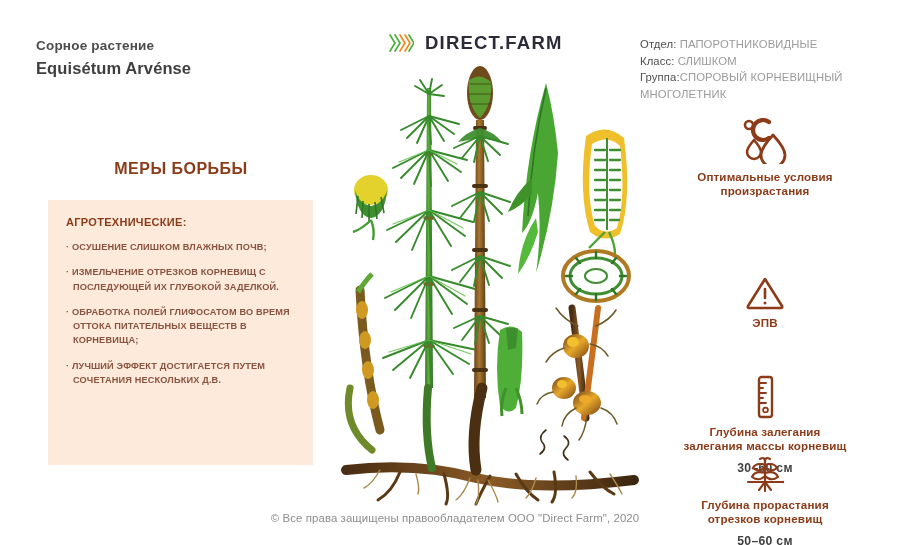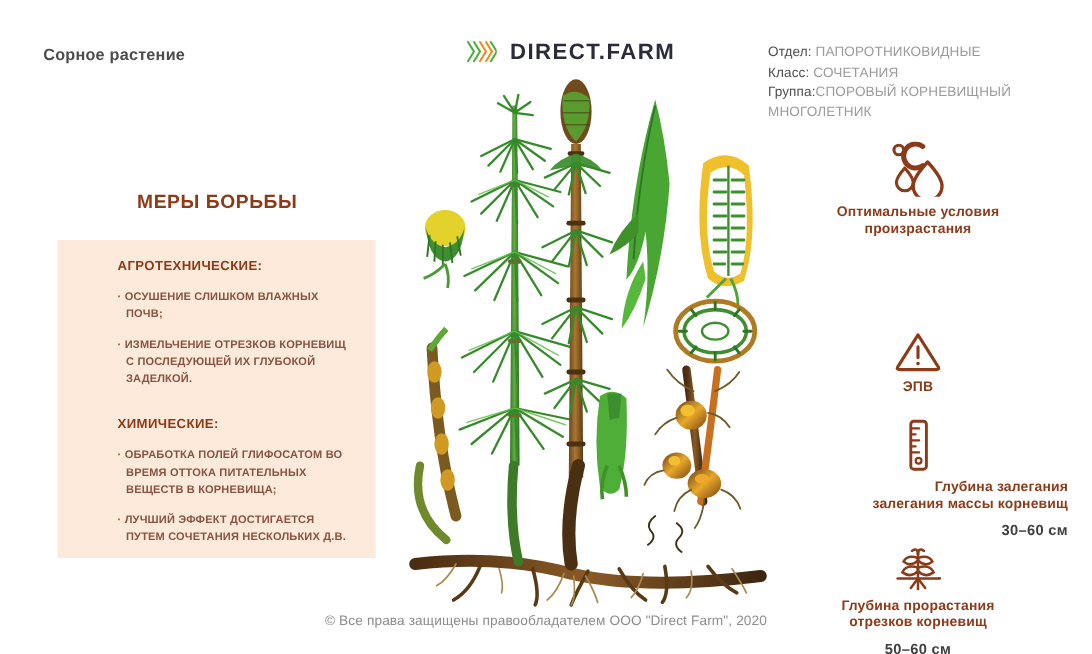--- a/index.html
+++ b/index.html
@@ -66,21 +66,20 @@
     position: absolute;
     left: 48px;
     top: 200px;
     width: 265px;
     height: 265px;
     background: #fdeada;
     padding: 0;
   }
   .box-inner {
     padding: 16px 18px 0 18px;
-    margin-left: 32px;
   }
   .group-title {
     font-size: 11px;
     font-weight: bold;
     color: #8c3b18;
     letter-spacing: 0.3px;
     margin: 0 0 12px 0;
   }
   .group-title.second {
     margin-top: 26px;
@@ -173,21 +172,21 @@
   }
   .fact-value {
     font-size: 12.2px;
     font-weight: bold;
     color: #3f3f3f;
     letter-spacing: 0.3px;
     margin: 7px 0 0 0;
   }
   #fact-conditions { position: absolute; left: 0;  top: 82px;  width: 250px; }
   #fact-epv        { position: absolute; left: 0;  top: 240px; width: 250px; }
-  #fact-depth      { position: absolute; left: 0;  top: 313px; width: 250px; text-align: right; }
+  #fact-depth      { position: absolute; left: 0;  top: 339px; width: 250px; }
   #fact-germ       { position: absolute; left: 0;  top: 420px; width: 250px; }
 
   
   #footer {
     position: absolute;
     left: 0;
     top: 512px;
     width: 910px;
     text-align: center;
     font-size: 11.4px;
@@ -195,31 +194,31 @@
     letter-spacing: 0.1px;
   }
 </style>
 </head>
 <body>
 
 <div id="poster">
 
   <div id="left-col">
     <p class="kicker">Сорное растение</p>
+    <p class="latin-name">Equisétum Arvénse</p>
   </div>
 
   <div id="measures-heading">МЕРЫ БОРЬБЫ</div>
 
   <div id="measures-box">
     <div class="box-inner">
       <p class="group-title">АГРОТЕХНИЧЕСКИЕ:</p>
       <span class="bullet-item"><span class="dot">·&nbsp;</span><span>ОСУШЕНИЕ СЛИШКОМ ВЛАЖНЫХ ПОЧВ;</span></span>
       <span class="bullet-item"><span class="dot">·&nbsp;</span><span>ИЗМЕЛЬЧЕНИЕ ОТРЕЗКОВ КОРНЕВИЩ С ПОСЛЕДУЮЩЕЙ ИХ ГЛУБОКОЙ ЗАДЕЛКОЙ.</span></span>
 
-      <p class="group-title second">ХИМИЧЕСКИЕ:</p>
       <span class="bullet-item"><span class="dot">·&nbsp;</span><span>ОБРАБОТКА ПОЛЕЙ ГЛИФОСАТОМ ВО ВРЕМЯ ОТТОКА ПИТАТЕЛЬНЫХ ВЕЩЕСТВ В КОРНЕВИЩА;</span></span>
       <span class="bullet-item"><span class="dot">·&nbsp;</span><span>ЛУЧШИЙ ЭФФЕКТ ДОСТИГАЕТСЯ ПУТЕМ СОЧЕТАНИЯ НЕСКОЛЬКИХ Д.В.</span></span>
     </div>
   </div>
 
   <div id="center-col">
 
     <div id="logo">
       <svg width="26" height="22" viewBox="0 0 26 22">
         <g fill="none" stroke-width="1.7" stroke-linecap="round">
@@ -518,21 +517,21 @@
     </svg>
   </div>
 
   <div id="right-col">
 
     <div id="taxonomy">
       <div>
         <span class="tx-label">Отдел:</span><span> ПАПОРОТНИКОВИДНЫЕ</span>
       </div>
       <div>
-        <span class="tx-label">Класс:</span><span> СОЧЕТАНИЯ</span>
+        <span class="tx-label">Класс:</span><span> СЛИШКОМ</span>
       </div>
       <div>
         <span class="tx-label">Группа:</span><span>СПОРОВЫЙ КОРНЕВИЩНЫЙ МНОГОЛЕТНИК</span>
       </div>
     </div>
 
     <div id="fact-conditions" class="fact-block">
       <svg class="fact-icon" width="52" height="46" viewBox="0 0 52 46">
         <circle cx="10" cy="7" r="4" fill="none" stroke="#8c3b18" stroke-width="2.6"></circle>
         <path d="M30,4 a10,10 0 1,0 0,16" fill="none" stroke="#8c3b18" stroke-width="4.2" stroke-linecap="round"></path>

